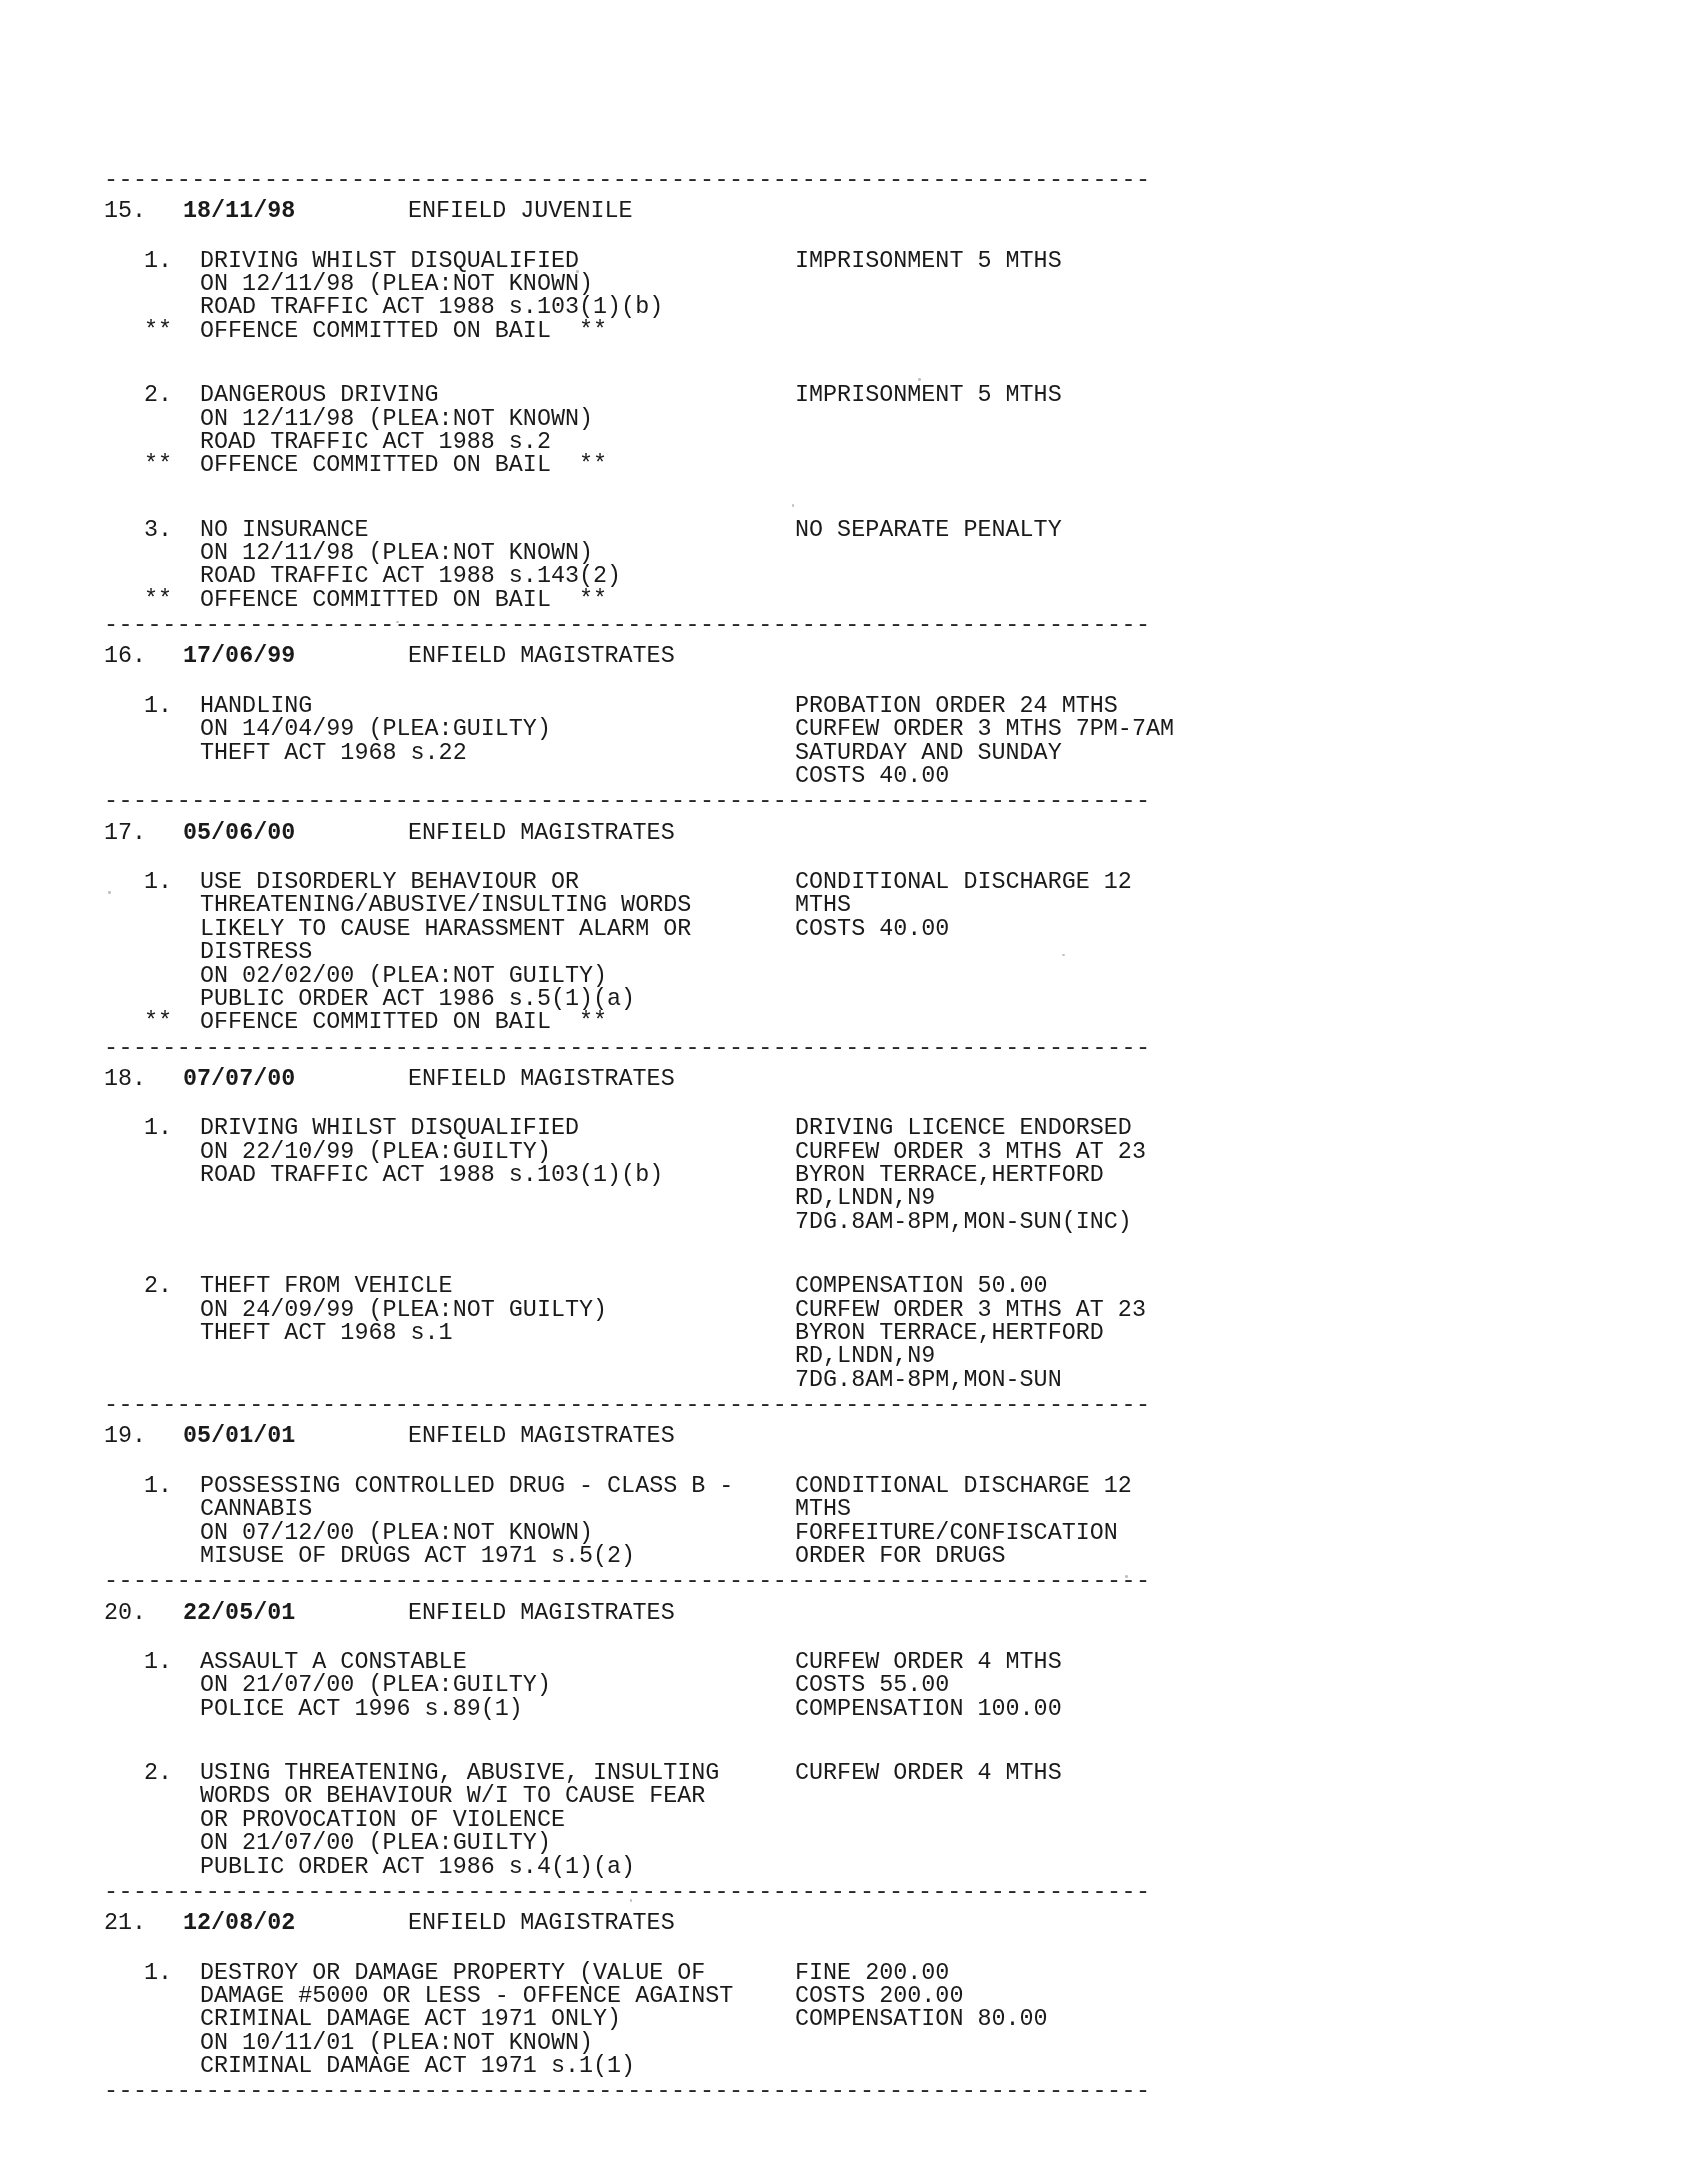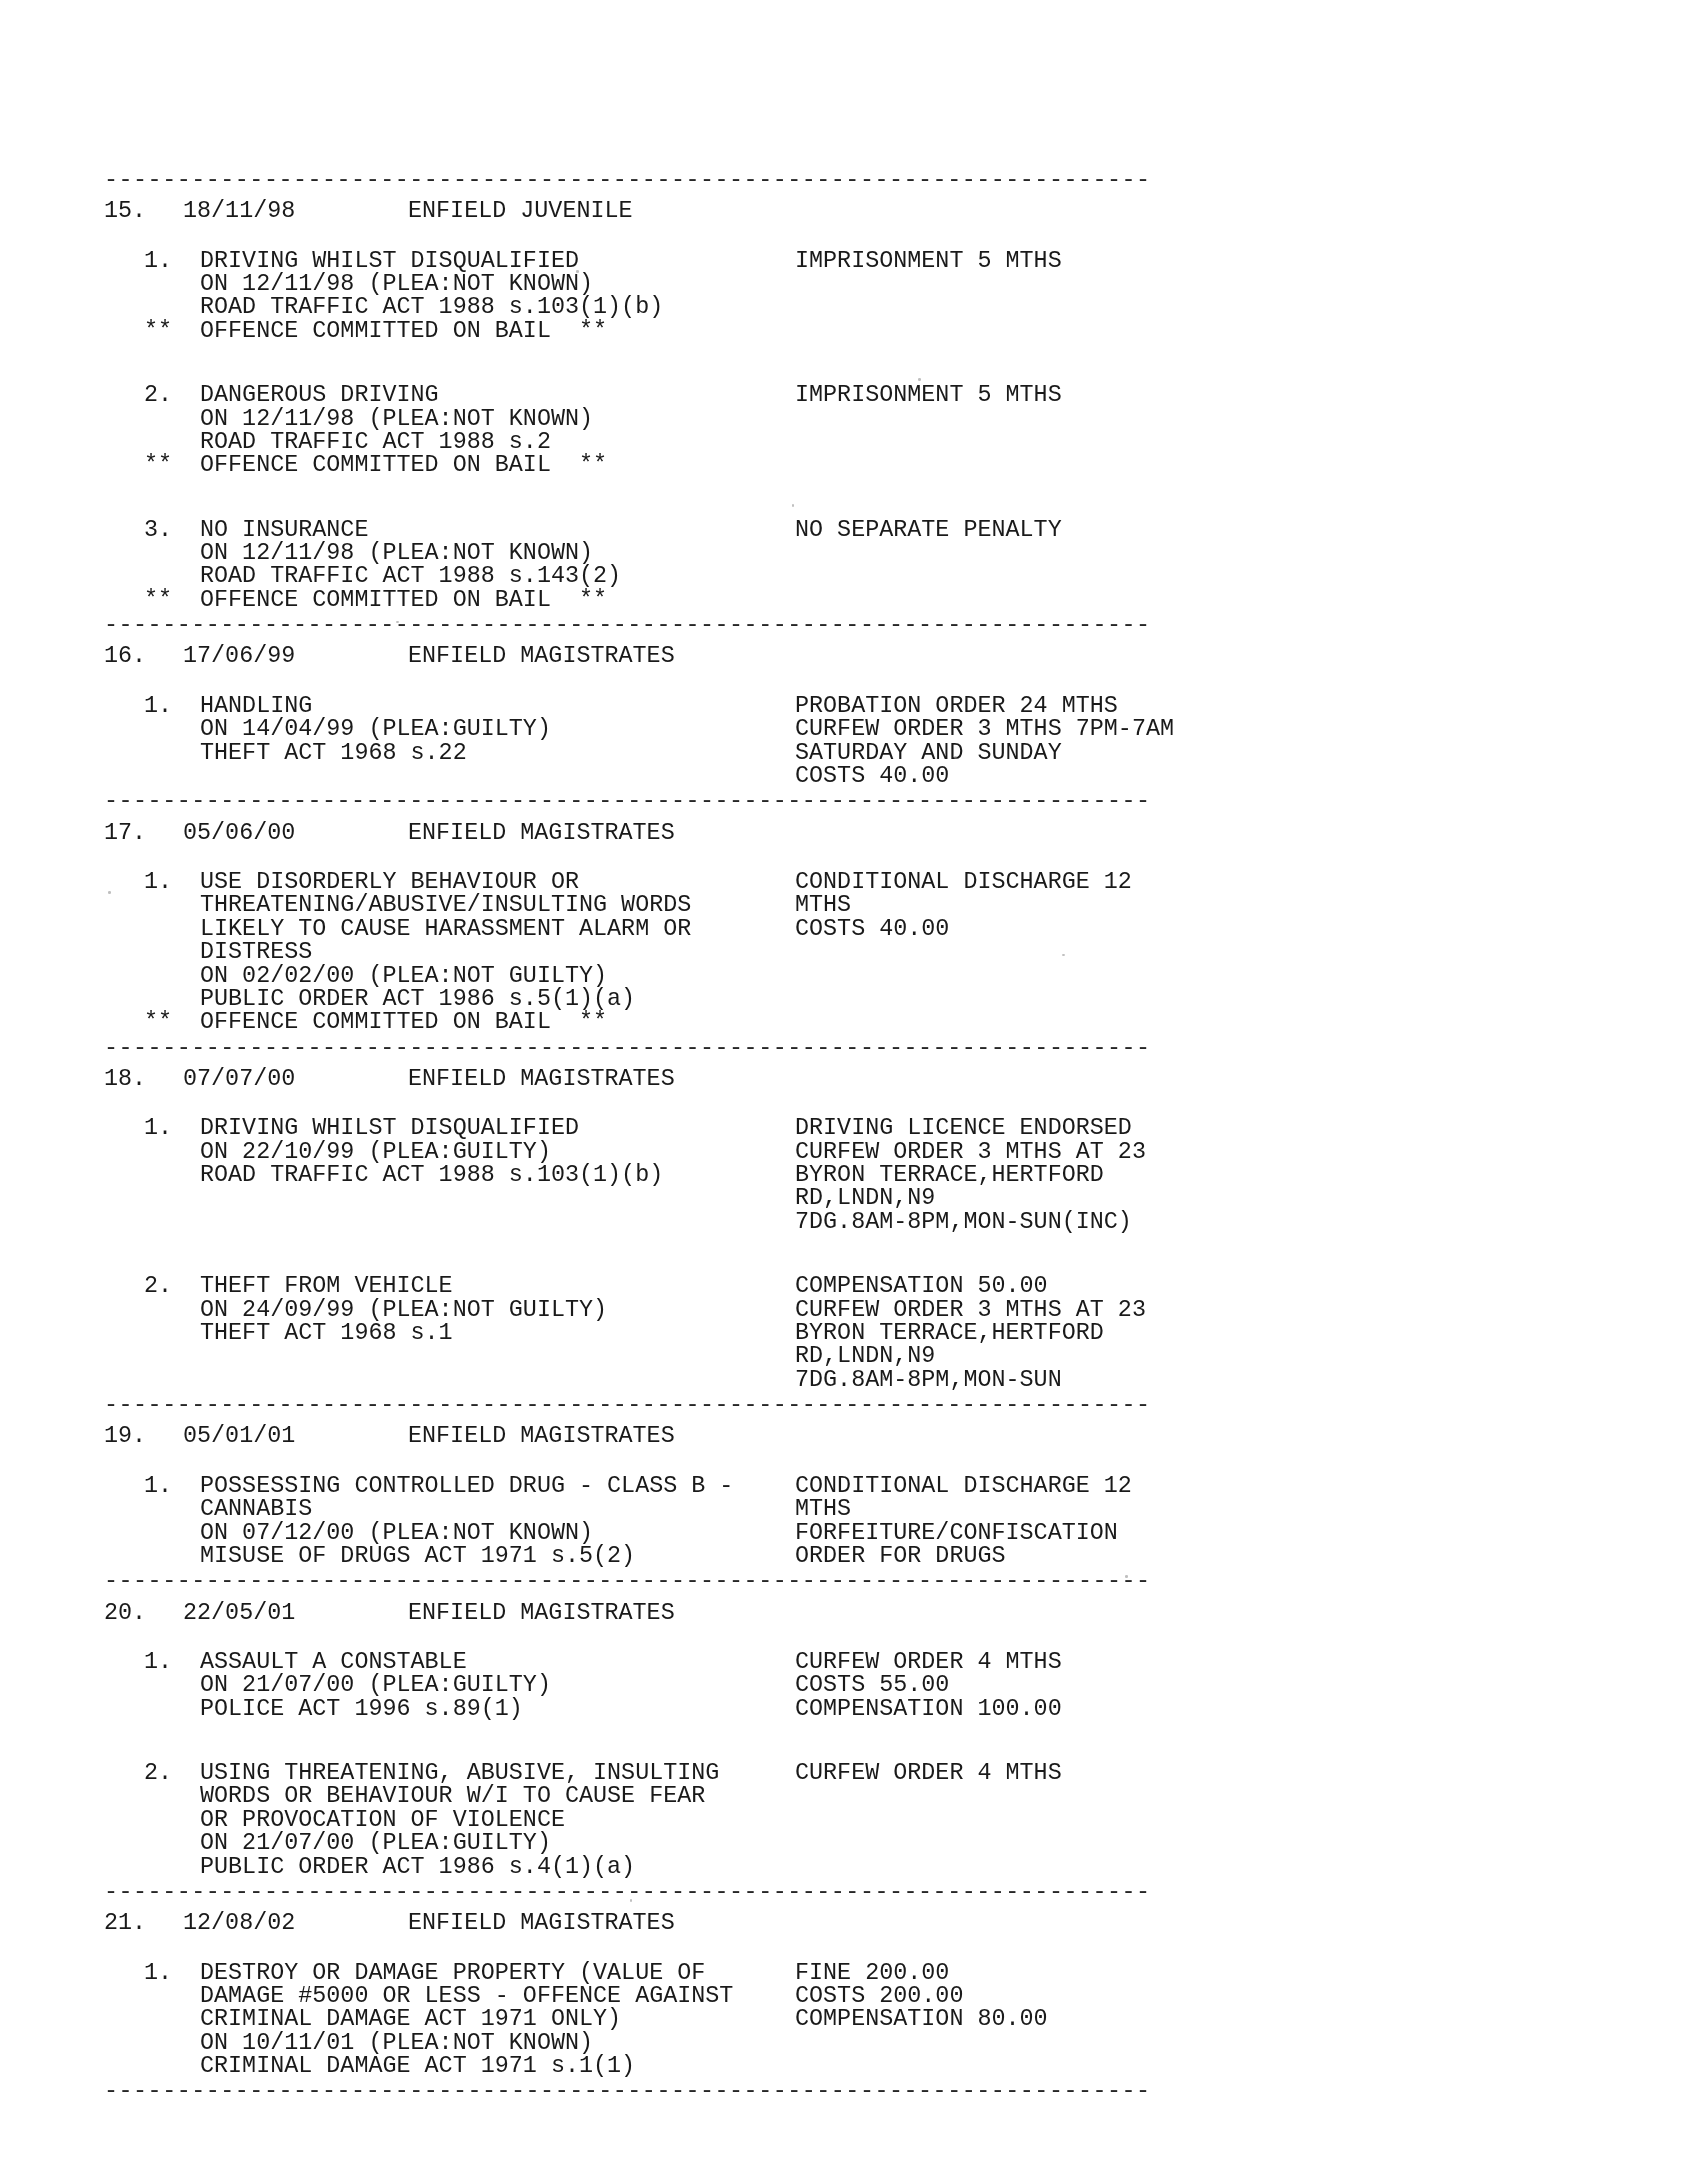--- a/index.html
+++ b/index.html
@@ -18,21 +18,21 @@
   }
   .sep {
     margin-top: 1.8px;
     color: #262626;
     letter-spacing: 0.5px;
     height: 23.4px; overflow: hidden;
   }
   .line { position: relative; height: 23.4px; }
   .entry-header { margin-top: 8px; margin-bottom: 26px; }
   .e-num  { display: inline-block; width: 79px; }
-  .e-date { display: inline-block; width: 225px; }
+  .e-date { display: inline-block; width: 225px; font-weight: bold; }
   .offence { margin-top: 0; }
   .offence + .offence { margin-top: 41px; }
   .ln-num  { position: absolute; left: 40px; top: 0; }
   .ln-left { position: absolute; left: 96px; top: 0; }
   .ln-right{ position: absolute; left: 691px; top: 0; }
   
   .speck { position: absolute; background: #8a8a8a; border-radius: 50%; opacity: .55; }
 </style>
 </head>
 <body>

